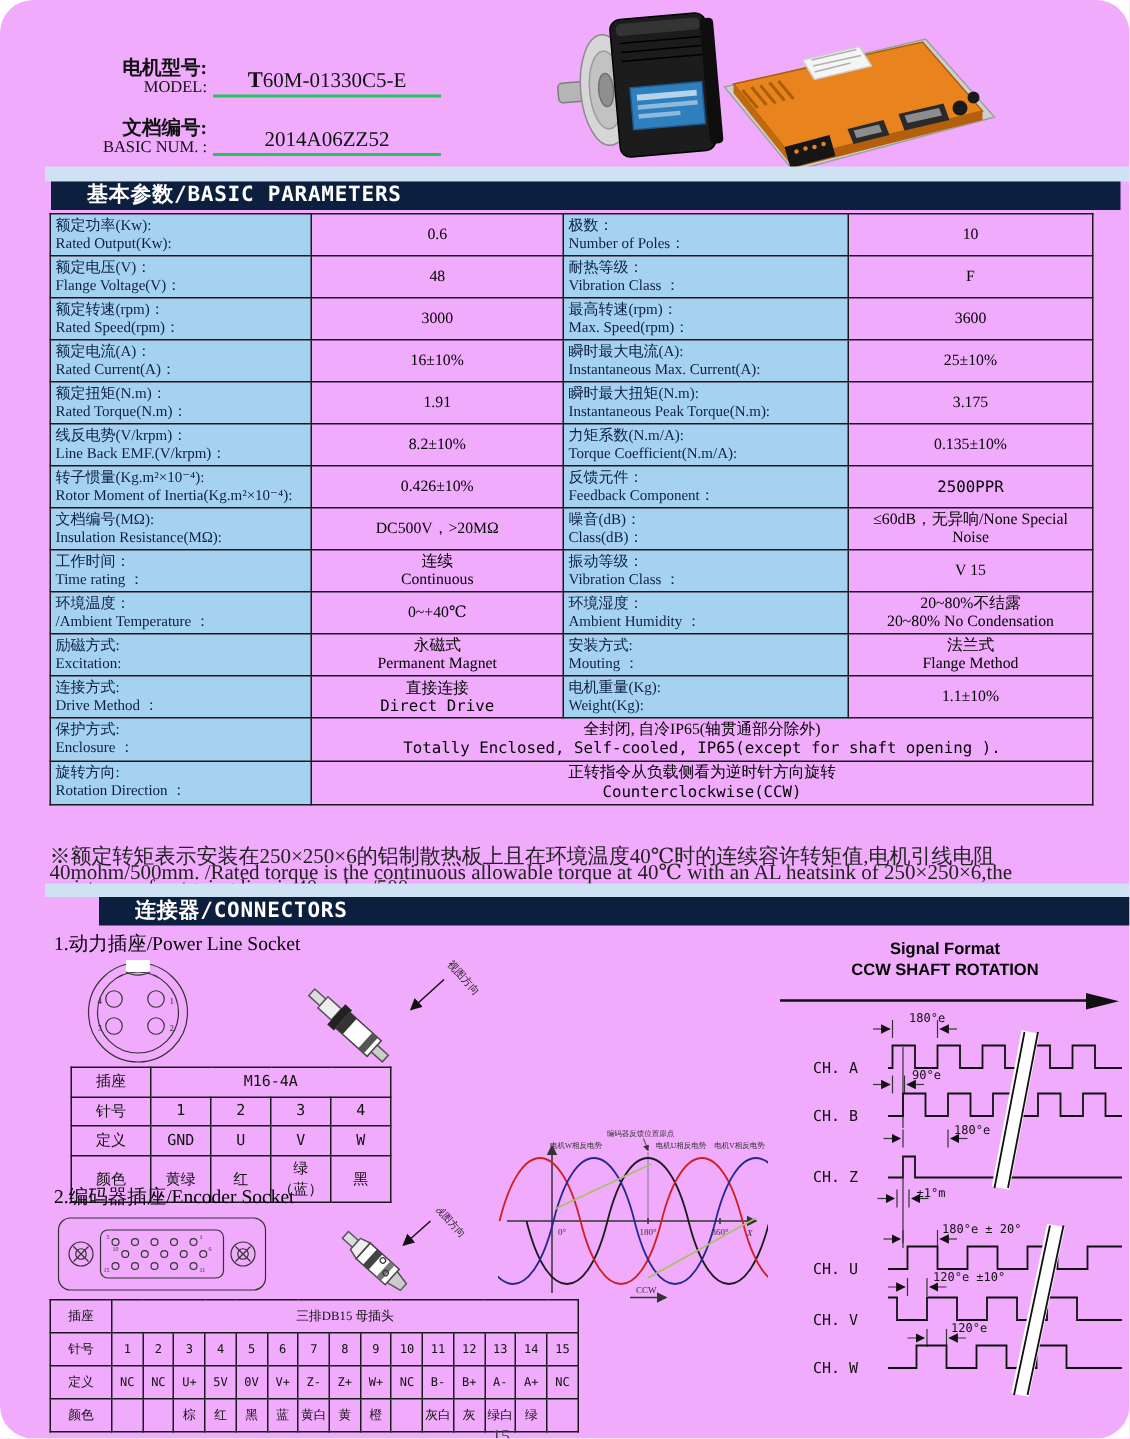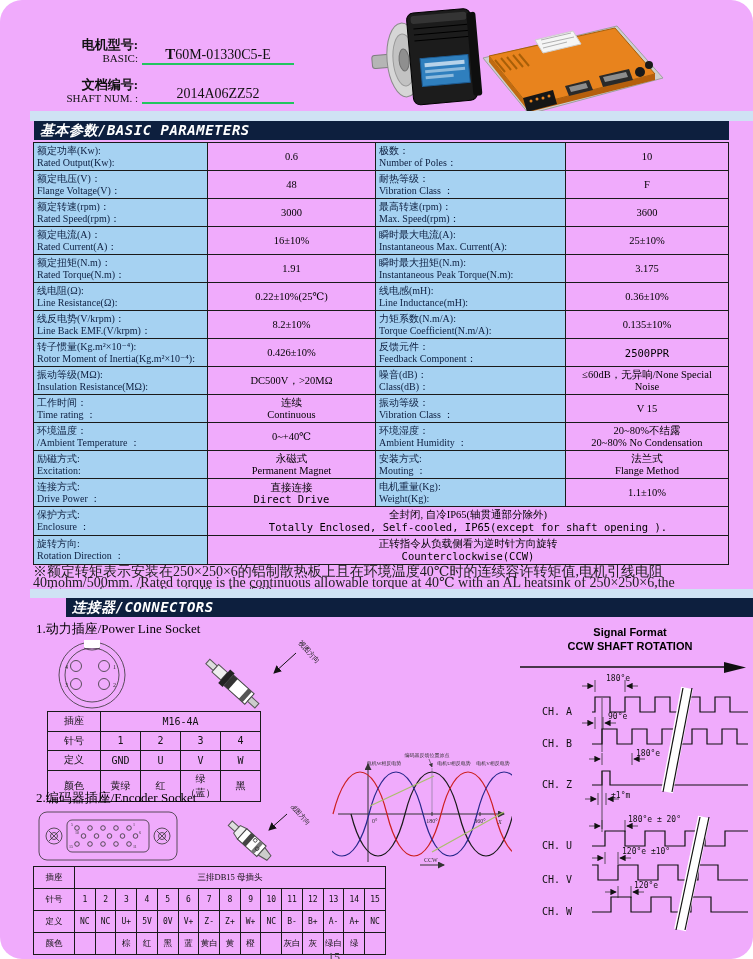--- a/index.html
+++ b/index.html
@@ -1,21 +1,21 @@
 <!DOCTYPE html>
 <html><head>
 <meta charset="utf-8">
 <style>
   html,body{margin:0;padding:0;background:#fff;}
   .page{position:relative;width:753px;height:959px;background:#f0abfc;overflow:hidden;
         font-family:"Liberation Serif","DejaVu Serif",serif;color:#111;border-radius:22px;}
   .abs{position:absolute;}
   .band{background:#cfe2f4;}
   .bar{background:#0d1f3e;color:#fff;font-family:"DejaVu Sans Mono","Liberation Mono",monospace;
-       font-weight:bold;font-size:14px;line-height:19px;padding-left:6px;letter-spacing:.5px;font-style:italic;}
+       font-weight:bold;font-size:14px;line-height:19px;padding-left:24px;letter-spacing:.5px;}
   .hlab{width:72px;text-align:right;}
   .hcn{font-size:13px;font-weight:bold;}
   .hen{font-size:11px;}
   .hval{border-bottom:2px solid #22c55e;text-align:center;font-size:14px;}
   
   table{border-collapse:collapse;table-layout:fixed;}
   .bp{width:695px;}
   .bp td{border:1px solid #1a1a1a;padding:0 3px;vertical-align:middle;}
   .bp tr{height:28px;}
   .bp tr.sp{height:29px;}
@@ -45,24 +45,24 @@
   .pgnum{font-size:12px;color:#444;}
   svg .ln{stroke:#111;stroke-width:1.2;fill:none;}
   svg .thin{stroke:#333;stroke-width:.8;fill:none;}
 </style>
 </head>
 <body>
 
 <div class="page">
 
   <div class="abs hlab hcn" style="left:66px;top:36px;">电机型号:</div>
-  <div class="abs hlab hen" style="left:66px;top:52px;">BASIC:</div>
+  <div class="abs hlab hen" style="left:66px;top:52px;">MODEL:</div>
   <div class="abs hval" style="left:142px;top:46px;width:152px;"><b style="font-size:15px">T</b><span>60M-01330C5-E</span></div>
   <div class="abs hlab hcn" style="left:66px;top:76px;">文档编号:</div>
-  <div class="abs hlab hen" style="left:66px;top:92px;">SHAFT NUM. :</div>
+  <div class="abs hlab hen" style="left:66px;top:92px;">BASIC NUM. :</div>
   <div class="abs hval" style="left:142px;top:86px;width:152px;">2014A06ZZ52</div>
 
   <svg class="abs" style="left:370px;top:2px" width="114" height="112" viewBox="0 0 114 112">
     <g transform="rotate(-5 57 56)">
       <rect x="2" y="49" width="24" height="13" rx="3" fill="#b5b5b5" stroke="#7d7d7d"></rect>
       <ellipse cx="34" cy="56" rx="17" ry="37" fill="#d6d6d6" stroke="#8a8a8a"></ellipse>
       <ellipse cx="34" cy="56" rx="11" ry="26" fill="#c2c2c2" stroke="#9a9a9a"></ellipse>
       <ellipse cx="34" cy="56" rx="5" ry="11" fill="#8f8f8f" stroke="#6f6f6f"></ellipse>
       <rect x="40" y="10" width="64" height="92" rx="7" fill="#1c1c1c" stroke="#000"></rect>
       <rect x="44" y="13" width="56" height="8" rx="3" fill="#343434"></rect>
@@ -130,39 +130,33 @@
           <td class="lbl"><span>瞬时最大电流(A):</span><br><span>Instantaneous Max. Current(A):</span></td>
           <td class="val">25±10%</td>
         </tr>
     <tr>
           <td class="lbl"><span>额定扭矩(N.m)：</span><br><span>Rated Torque(N.m)：</span></td>
           <td class="val">1.91</td>
           <td class="lbl"><span>瞬时最大扭矩(N.m):</span><br><span>Instantaneous Peak Torque(N.m):</span></td>
           <td class="val">3.175</td>
         </tr>
     <tr>
-          <td class="lbl"><span>线电阻(Ω):</span><br><span>Line Resistance(Ω):</span></td>
-          <td class="val">0.22±10%(25℃)</td>
-          <td class="lbl"><span>线电感(mH):</span><br><span>Line Inductance(mH):</span></td>
-          <td class="val">0.36±10%</td>
-        </tr>
-    <tr>
           <td class="lbl"><span>线反电势(V/krpm)：</span><br><span>Line Back EMF.(V/krpm)：</span></td>
           <td class="val">8.2±10%</td>
           <td class="lbl"><span>力矩系数(N.m/A):</span><br><span>Torque Coefficient(N.m/A):</span></td>
           <td class="val">0.135±10%</td>
         </tr>
     <tr>
           <td class="lbl"><span>转子惯量(Kg.m²×10⁻⁴):</span><br><span>Rotor Moment of Inertia(Kg.m²×10⁻⁴):</span></td>
           <td class="val">0.426±10%</td>
           <td class="lbl"><span>反馈元件：</span><br><span>Feedback Component：</span></td>
           <td class="val big mono">2500PPR</td>
         </tr>
     <tr>
-          <td class="lbl"><span>振动等级(MΩ):</span><br><span>Insulation Resistance(MΩ):</span></td>
+          <td class="lbl"><span>文档编号(MΩ):</span><br><span>Insulation Resistance(MΩ):</span></td>
           <td class="val">DC500V，&gt;20MΩ</td>
           <td class="lbl"><span>噪音(dB)：</span><br><span>Class(dB)：</span></td>
           <td class="val">≤60dB，无异响/None Special Noise</td>
         </tr>
     <tr>
           <td class="lbl"><span>工作时间：</span><br><span>Time rating ：</span></td>
           <td class="val">连续
 Continuous</td>
           <td class="lbl"><span>振动等级：</span><br><span>Vibration Class ：</span></td>
           <td class="val">V 15</td>
@@ -176,21 +170,21 @@
         </tr>
     <tr>
           <td class="lbl"><span>励磁方式:</span><br><span>Excitation:</span></td>
           <td class="val">永磁式
 Permanent Magnet</td>
           <td class="lbl"><span>安装方式:</span><br><span>Mouting ：</span></td>
           <td class="val">法兰式
 Flange Method</td>
         </tr>
     <tr>
-          <td class="lbl"><span>连接方式:</span><br><span>Drive Power ：</span></td>
+          <td class="lbl"><span>连接方式:</span><br><span>Drive Method ：</span></td>
           <td class="val mono">直接连接
 Direct Drive</td>
           <td class="lbl"><span>电机重量(Kg):</span><br><span>Weight(Kg):</span></td>
           <td class="val">1.1±10%</td>
         </tr>
     <tr class="sp">
           <td class="lbl"><span>保护方式:</span><br><span>Enclosure ：</span></td>
           <td class="val" colspan="3"><span>全封闭, 自冷IP65(轴贯通部分除外)</span><br><span class="mono">Totally Enclosed, Self-cooled, IP65(except for shaft opening ).</span></td>
         </tr>
     <tr class="sp">

